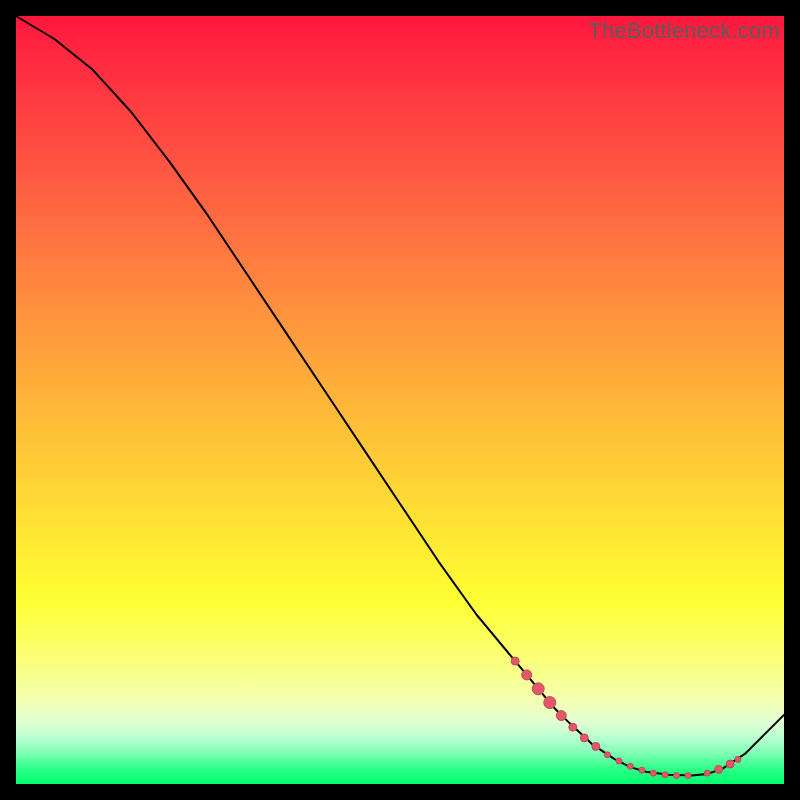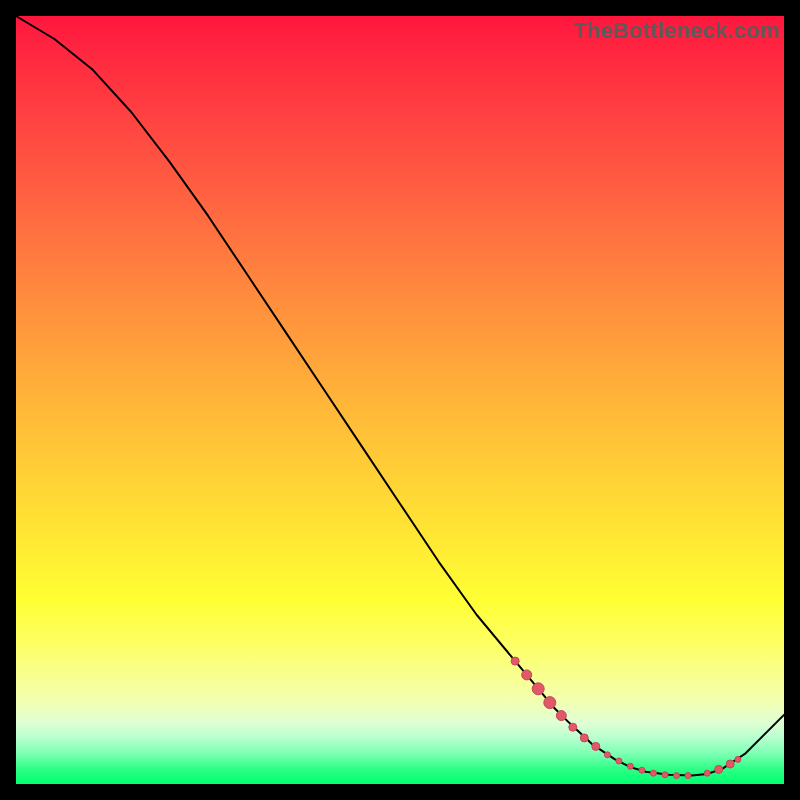--- a/index.html
+++ b/index.html
@@ -42,21 +42,21 @@
       #2eff87 98%,
       #00ff6f 100%
     );
   }
   .watermark {
     position: absolute;
     right: 4px;
     top: 2px;
     color: #5b5b5b;
     font-size: 22px;
-    font-weight: 700;
+    font-weight: 400;
     letter-spacing: 0.2px;
     user-select: none;
   }
   svg.plot {
     position: absolute;
     left: 0;
     top: 0;
     width: 768px;
     height: 768px;
     overflow: visible;

